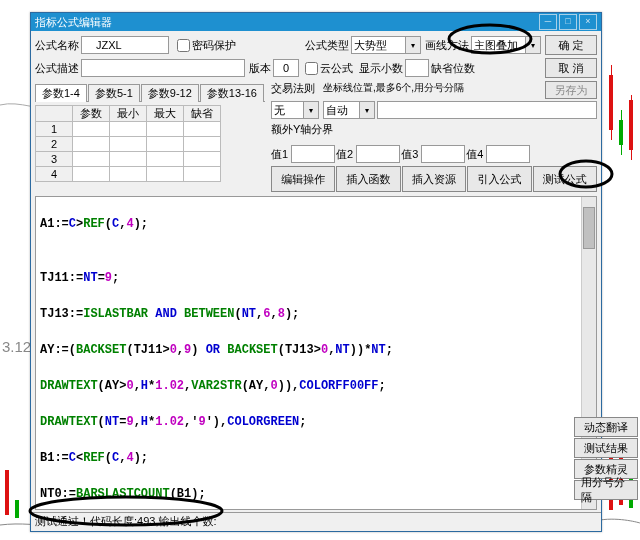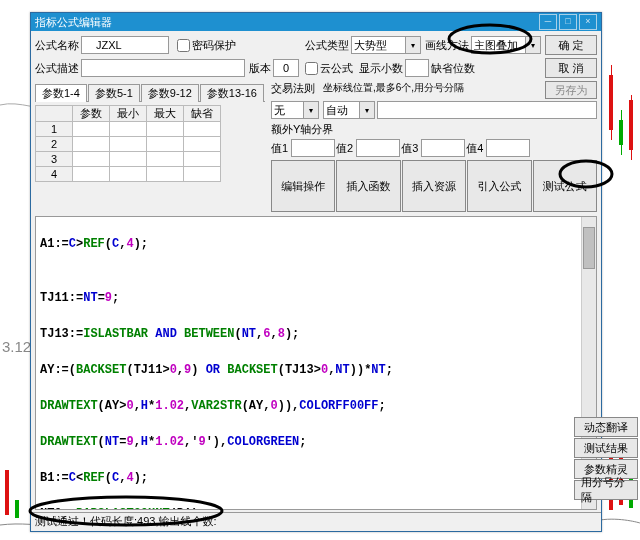--- a/index.html
+++ b/index.html
@@ -26,24 +26,24 @@
   .tab.active{background:#fff}
   .param-grid{display:flex;margin-top:3px;margin-bottom:4px}
   .param-grid table{border-collapse:collapse;font-size:11px;background:#fff}
   .param-grid th,.param-grid td{border:1px solid #bbb;padding:0}
   .param-grid th{background:#f0f0f0;font-weight:normal;height:14px;min-width:36px}
   .param-grid td{height:14px;min-width:36px}
   .param-grid .rownum{background:#f0f0f0;width:14px;text-align:center}
   .right-top{font-size:11px}
   .axis-row{display:flex;align-items:center;margin-top:2px}
   .axis-row .select{flex:0 0 auto}
-  .val-inputs{display:flex;margin-top:2px;gap:1px}
+  .val-inputs{display:flex;margin-top:8px;gap:1px}
   .val-inputs input{width:38px}
   .btn-row{display:flex;gap:1px;margin-top:3px}
-  .btn-row .btn{flex:1;justify-content:center;height:18px;padding:16px 2px;font-size:11px;white-space:nowrap}
+  .btn-row .btn{flex:1;justify-content:center;height:18px;padding:3px 2px;font-size:11px;white-space:nowrap}
   .side-btns{position:absolute;right:2px;bottom:40px;display:flex;flex-direction:column;gap:1px;z-index:3}
   .side-btns .btn{width:50px;justify-content:center}
   .editor{flex:1;margin:2px 4px 2px 4px;border:1px solid #999;background:#fff;overflow:hidden;position:relative;font-family:"SimSun","Courier New",monospace;font-size:12px;line-height:18px;font-weight:bold}
   .editor-content{padding:18px 4px}
   .editor .line{white-space:pre}
   .kw{color:#0000d0}
   .num{color:#c000c0}
   .fn{color:#008000}
   .op{color:#000}
   .status{height:16px;border-top:1px solid #999;background:#f0f0f0;font-size:11px;padding:1px 4px}

